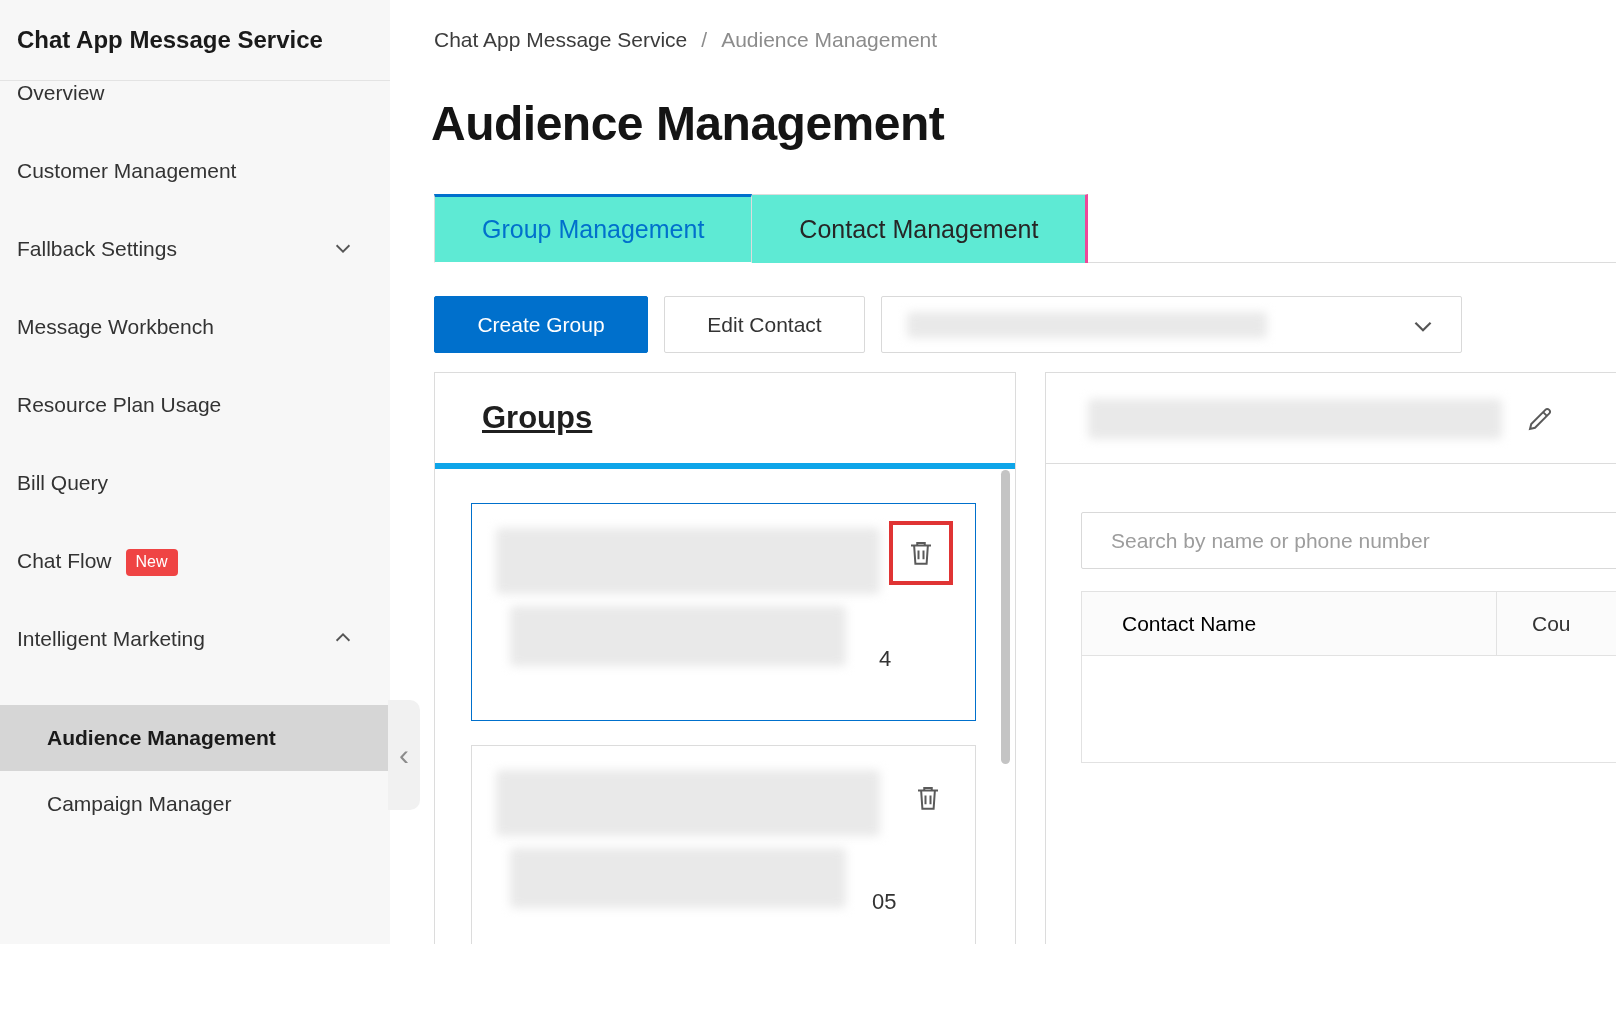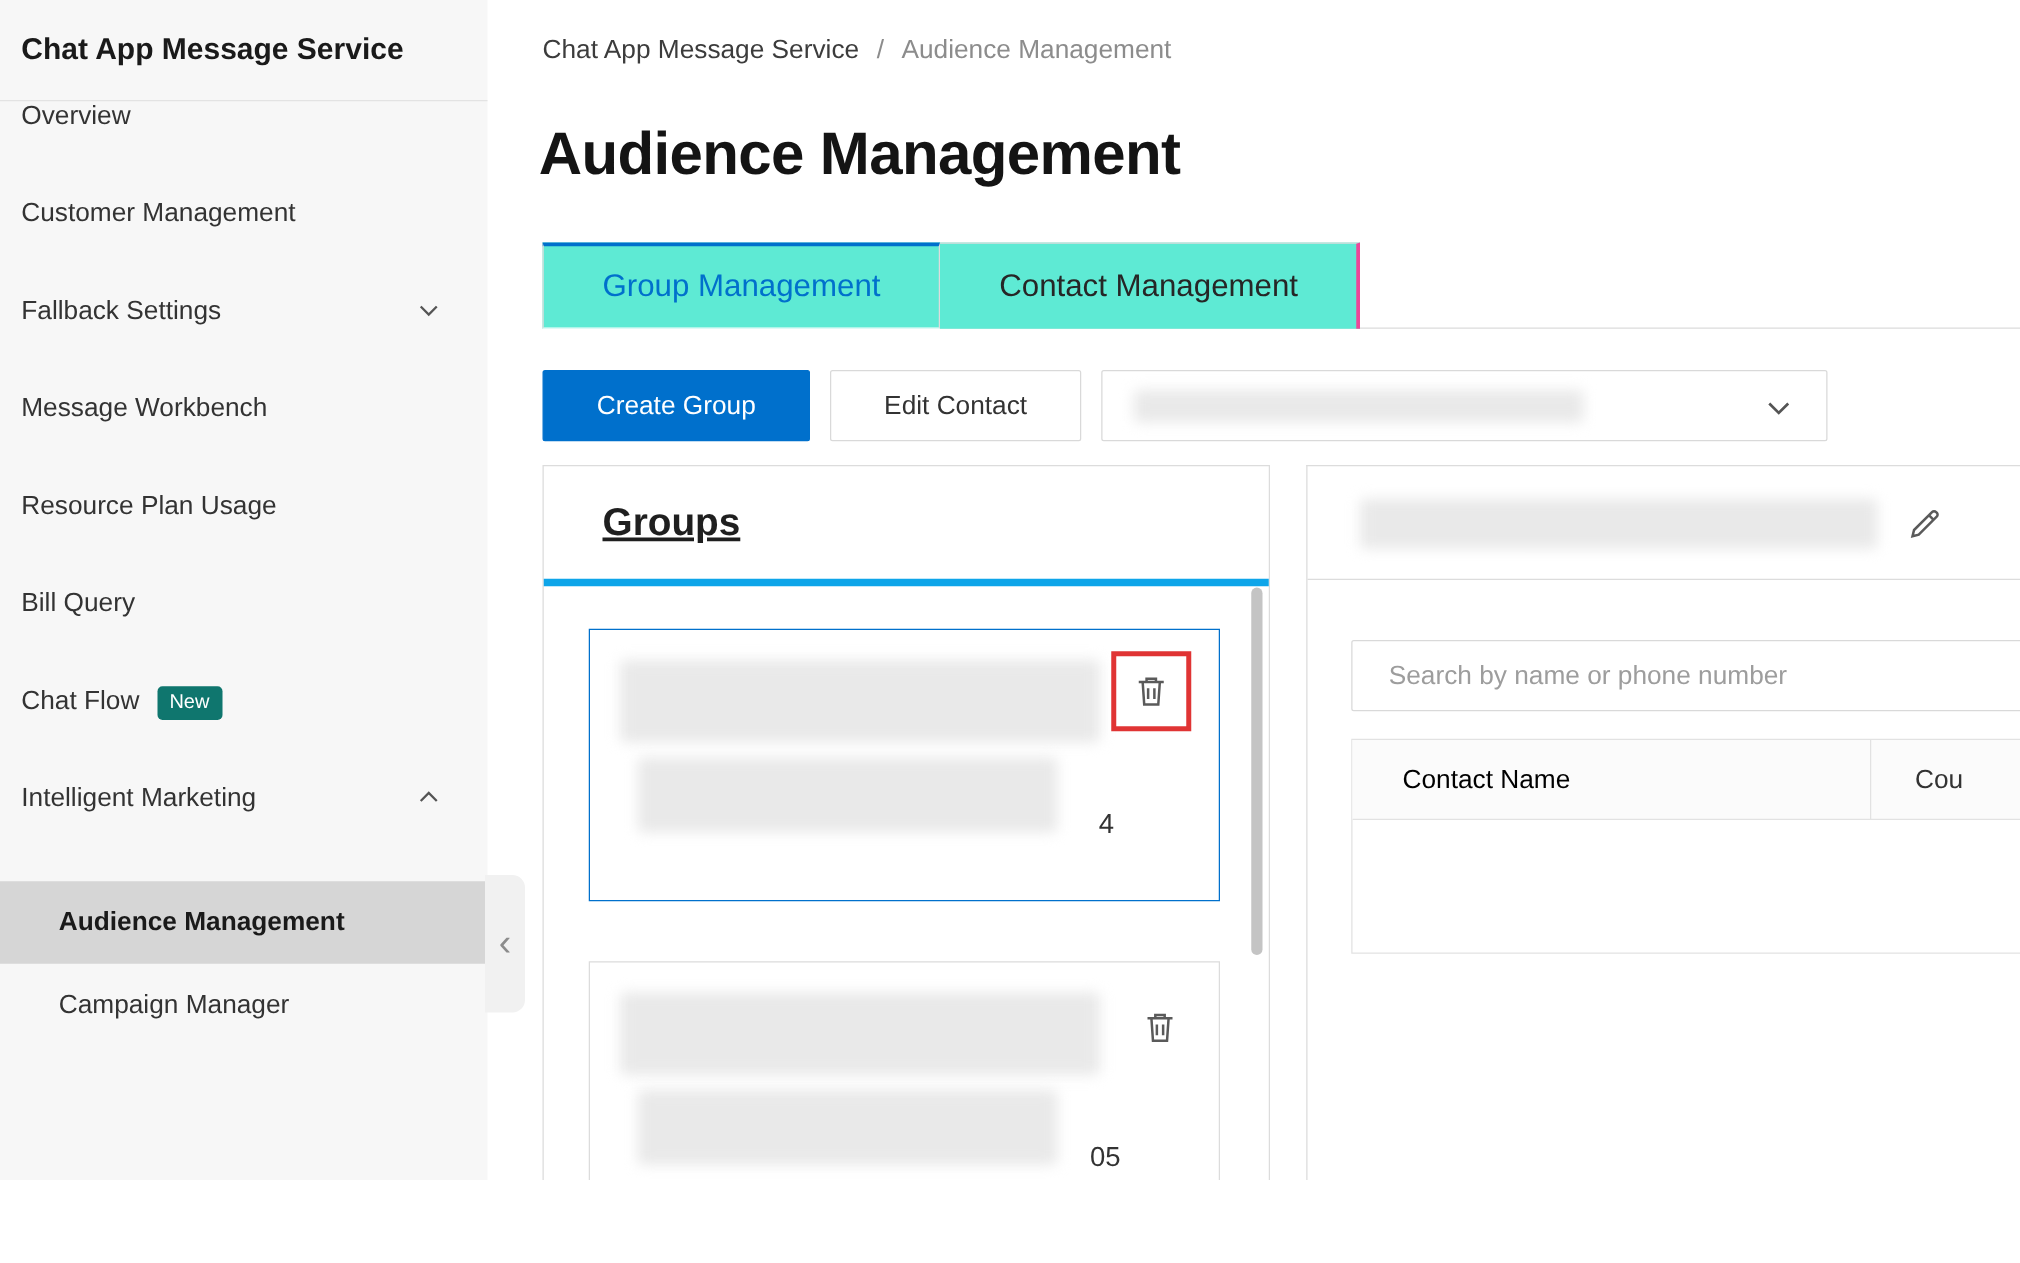--- a/index.html
+++ b/index.html
@@ -6,21 +6,21 @@
   html,body { width:1616px; height:1010px; font-family:"Liberation Sans", sans-serif; background:#fff; }
   .screen { position:relative; width:1616px; height:944px; overflow:hidden; background:#fff; }
 
   
   .sidebar { position:absolute; left:0; top:0; width:390px; height:1010px; background:#f7f7f7; }
   .sidebar-title { height:81px; display:flex; align-items:center; padding-left:17px;
     font-size:24px; font-weight:700; color:#1a1a1a; border-bottom:1px solid #e3e3e3; }
   .nav-item { height:78px; display:flex; align-items:flex-start; padding:0 36px 0 17px;
     font-size:21px; color:#333; cursor:pointer; }
   .nav-item .chev { margin-left:auto; display:flex; align-items:center; }
-  .badge { margin-left:14px; background:#0f766e; color:#fff; font-size:16px; line-height:1;
+  .badge { margin-left:14px; background:#ef4444; color:#fff; font-size:16px; line-height:1;
     padding:5px 10px 6px; border-radius:4px; font-weight:400; }
   .sub-item { height:66px; display:flex; align-items:center; padding-left:47px; font-size:21px; color:#333; cursor:pointer; }
   .sub-item.active { background:#d6d6d6; font-weight:700; color:#1a1a1a; }
   .collapse-handle { position:absolute; left:388px; top:700px; width:32px; height:110px;
     background:#f1f1f1; border-radius:0 10px 10px 0; display:flex; align-items:center; justify-content:center;
     color:#8c8c8c; font-size:30px; cursor:pointer; }
 
   
   .breadcrumb { position:absolute; left:434px; top:28px; font-size:21px; color:#8c8c8c; display:flex; gap:14px; }
   .breadcrumb .root { color:#3c3c3c; cursor:pointer; }
@@ -43,21 +43,21 @@
   .select .chev { position:absolute; right:25px; top:16px; }
 
   .redact { background:#e9e9e9; border-radius:4px; filter:blur(5px); }
 
   
   .groups-panel { position:absolute; left:434px; top:372px; width:582px; height:700px; border:1px solid #dcdcdc; background:#fff; }
   .groups-header { height:96px; border-bottom:6px solid #0ea5e9; display:flex; align-items:center;
     padding-left:47px; font-size:31px; font-weight:600; color:#1f1f1f;text-decoration:underline; }
   .group-card { position:absolute; left:36px; width:505px; background:#fff; cursor:pointer; }
   .card-1 { top:130px; height:218px; border:1px solid #0070cc; }
-  .card-2 { top:372px; height:212px; border:1px solid #dcdcdc;margin-top:24px; }
+  .card-2 { top:372px; height:212px; border:1px solid #dcdcdc; }
   .card-line1 { position:absolute; left:24px; top:24px; width:384px; height:66px; }
   .card-line2 { position:absolute; left:38px; top:102px; width:336px; height:60px; }
   .card-suffix { position:absolute; font-size:22px; color:#333; }
   .trash-btn { position:absolute; width:44px; height:44px; display:flex; align-items:center; justify-content:center; cursor:pointer; }
   .card-1 .trash-wrap { position:absolute; left:417px; top:17px; width:64px; height:64px; border:4px solid #e03434;
     display:flex; align-items:center; justify-content:center; }
   .card-2 .trash-btn { left:434px; top:30px; }
   .scrollbar { position:absolute; right:5px; top:97px; width:9px; height:294px; background:#c4c4c4; border-radius:5px; cursor:pointer; }
 
   

